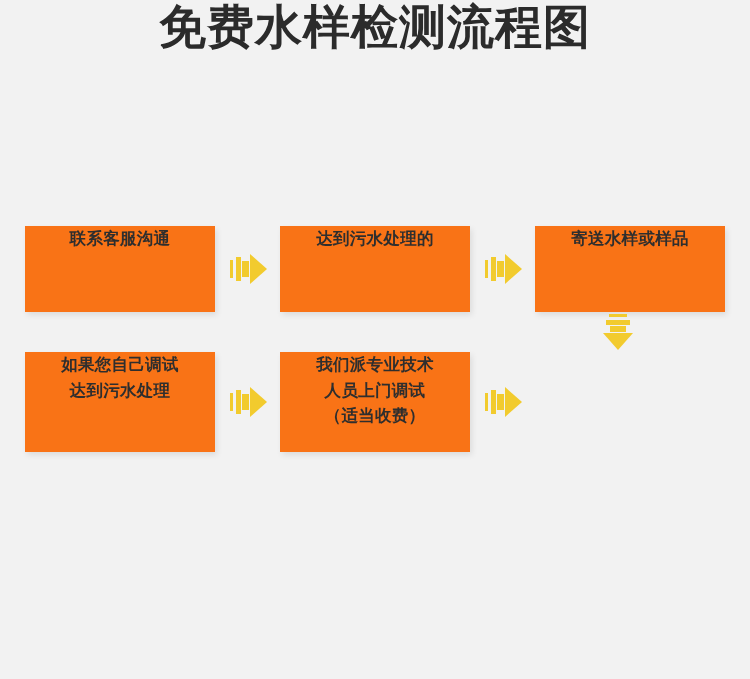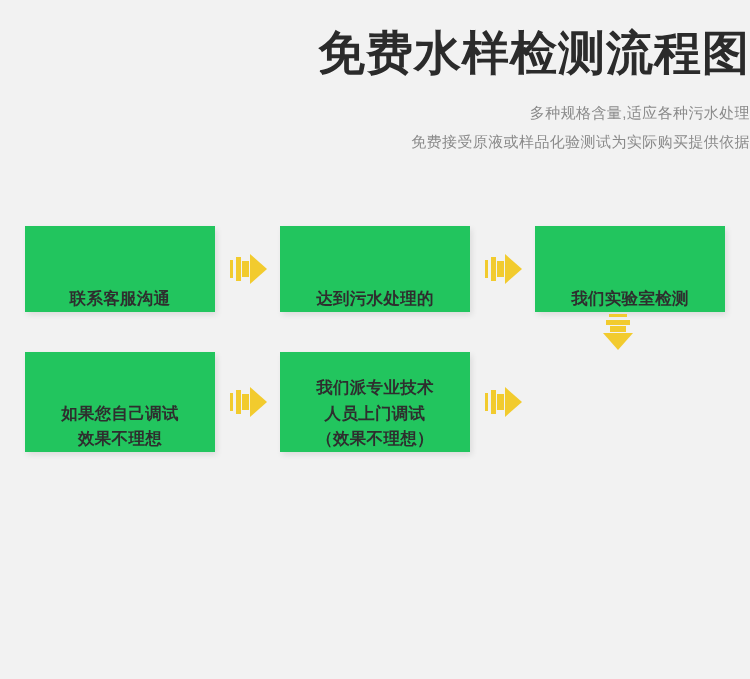--- a/index.html
+++ b/index.html
@@ -12,22 +12,21 @@
     height: 679px;
     background: #f2f2f2;
     font-family: "Liberation Sans", "DejaVu Sans", sans-serif;
     overflow: hidden;
     position: relative;
   }
 
   
   .header {
     width: 100%;
-    padding-top: 26px;
-    text-align: right;
+    text-align: center;
     box-sizing: border-box;
   }
   .page-title {
     font-size: 47px;
     font-weight: bold;
     color: #2b2b2b;
     letter-spacing: 1px;
     line-height: 1.15;
     margin: 0;
     padding: 0 0 4px 0;
@@ -53,24 +52,24 @@
   .flow-row {
     display: flex;
     align-items: stretch;
     position: relative;
   }
   .flow-row.row-1 { height: 86px; }
   .flow-row.row-2 { height: 90px; margin-top: 40px; }
   .flow-row.row-3 { height: 100px; margin-top: 40px; }
 
   .cell {
-    background: #22c55e;
+    background: #f97316;
     box-shadow: 2px 3px 6px rgba(0,0,0,0.09);
     display: flex;
-    align-items: flex-end;
+    align-items: flex-start;
     justify-content: center;
     flex: 0 0 190px;
     width: 190px;
     box-sizing: border-box;
   }
   .cell-text {
     font-size: 16.5px;
     font-weight: bold;
     color: #2e2e2e;
     line-height: 1.55;
@@ -152,82 +151,78 @@
     border-right: 15px solid transparent;
     border-top: 17px solid #f2cb2e;
     margin-top: 1px;
   }
 </style>
 </head>
 <body>
 
 <div class="header">
   <h1 class="page-title">免费水样检测流程图</h1>
-  <div class="subtitle-block">
-    <p class="subtitle">多种规格含量,适应各种污水处理</p>
-    <p class="subtitle">免费接受原液或样品化验测试为实际购买提供依据</p>
+</div>
+
+<div class="flow">
+
+  <div class="flow-row row-1">
+
+    <div class="cell">
+      <span class="cell-text">联系客服沟通</span>
+    </div>
+
+    <div class="gap">
+      <span class="arrow-right">
+        <i class="bar b1"></i>
+          <i class="bar b2"></i>
+          <i class="stem-r"></i>
+          <i class="head-r"></i>
+      </span>
+    </div>
+
+    <div class="cell">
+      <span class="cell-text">达到污水处理的</span>
+    </div>
+
+    <div class="gap">
+      <span class="arrow-right">
+        <i class="bar b1"></i>
+          <i class="bar b2"></i>
+          <i class="stem-r"></i>
+          <i class="head-r"></i>
+      </span>
+    </div>
+
+    <div class="cell">
+      <span class="cell-text">寄送水样或样品</span>
+    </div>
   </div>
-</div>
-
-<div class="flow">
-
-  <div class="flow-row row-1">
-
-    <div class="cell">
-      <span class="cell-text">联系客服沟通</span>
-    </div>
-
-    <div class="gap">
-      <span class="arrow-right">
-        <i class="bar b1"></i>
-          <i class="bar b2"></i>
-          <i class="stem-r"></i>
-          <i class="head-r"></i>
-      </span>
-    </div>
-
-    <div class="cell">
-      <span class="cell-text">达到污水处理的</span>
-    </div>
-
-    <div class="gap">
-      <span class="arrow-right">
-        <i class="bar b1"></i>
-          <i class="bar b2"></i>
-          <i class="stem-r"></i>
-          <i class="head-r"></i>
-      </span>
-    </div>
-
-    <div class="cell">
-      <span class="cell-text">我们实验室检测</span>
-    </div>
-  </div>
 
 
   <div class="flow-row row-3">
 
     <div class="cell">
       <span class="cell-text">如果您自己调试
-效果不理想</span>
+达到污水处理</span>
     </div>
 
     <div class="gap">
       <span class="arrow-right">
         <i class="bar b1"></i>
           <i class="bar b2"></i>
           <i class="stem-r"></i>
           <i class="head-r"></i>
       </span>
     </div>
 
     <div class="cell">
       <span class="cell-text">我们派专业技术
 人员上门调试
-（效果不理想）</span>
+（适当收费）</span>
     </div>
 
     <div class="gap">
       <span class="arrow-right">
         <i class="bar b1"></i>
           <i class="bar b2"></i>
           <i class="stem-r"></i>
           <i class="head-r"></i>
       </span>
     </div>

